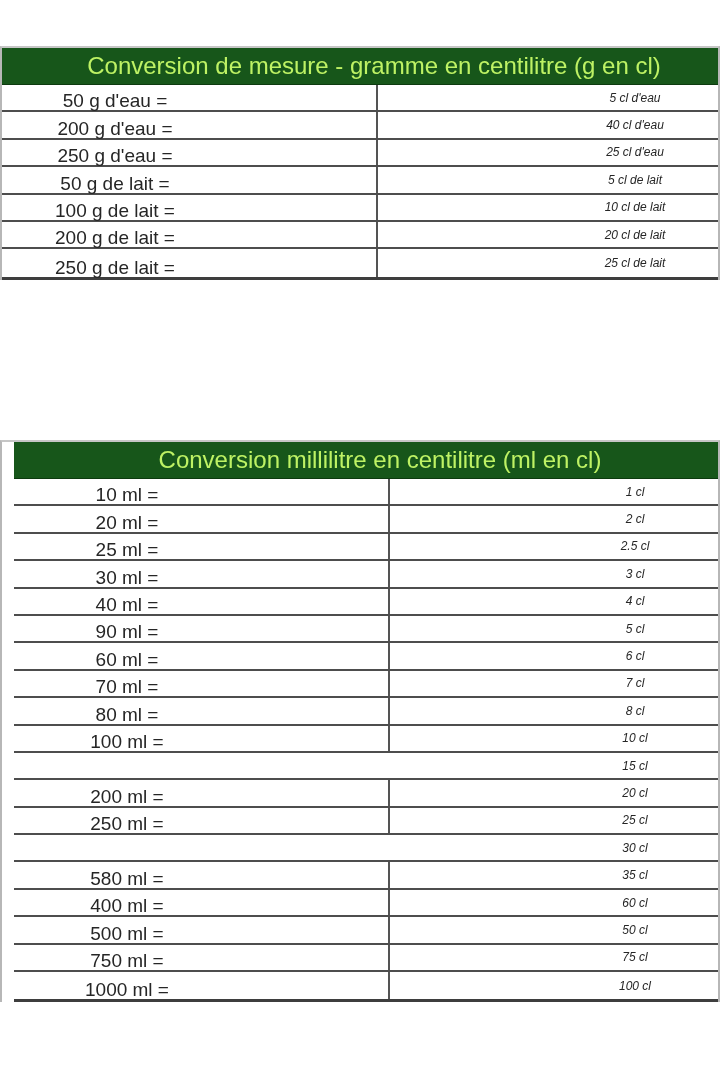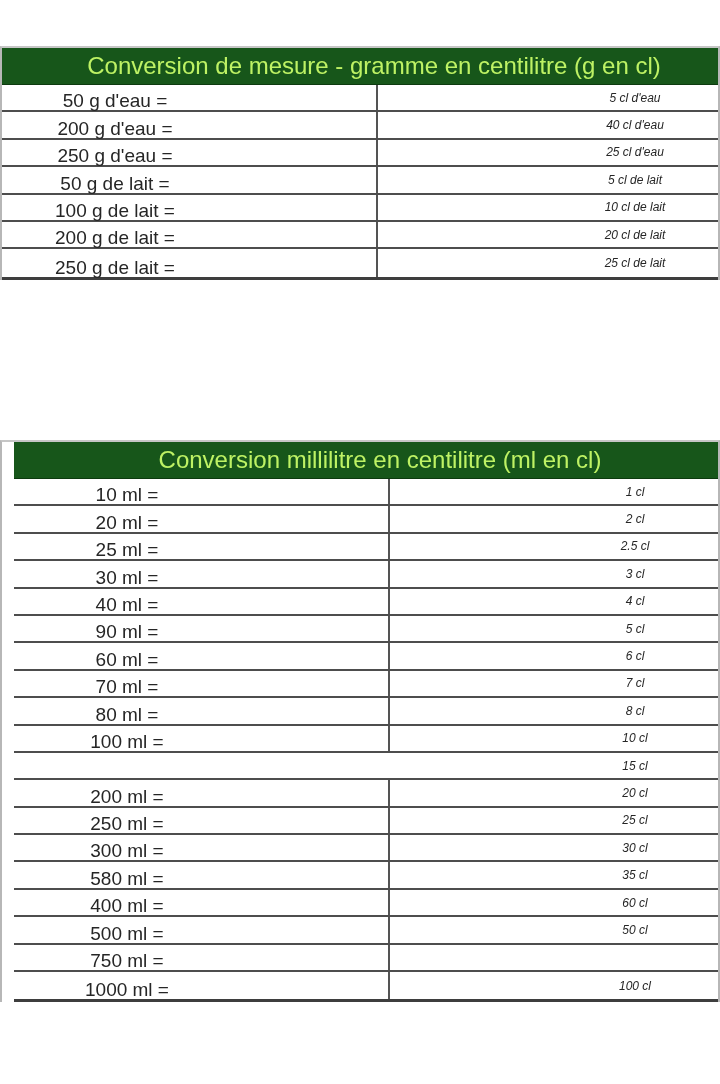--- a/index.html
+++ b/index.html
@@ -213,23 +213,20 @@
     </div>
     <div class="row">
       <div class="cell-left">
           <span class="inner">250 ml =</span>
         </div>
       <div class="cell-right">
           <span class="inner">25 cl</span>
         </div>
     </div>
     <div class="row">
-      <div class="cell-left">
-          <span class="inner">300 ml =</span>
-        </div>
       <div class="cell-right">
           <span class="inner">30 cl</span>
         </div>
     </div>
     <div class="row">
       <div class="cell-left">
           <span class="inner">580 ml =</span>
         </div>
       <div class="cell-right">
           <span class="inner">35 cl</span>
@@ -247,20 +244,23 @@
       <div class="cell-left">
           <span class="inner">500 ml =</span>
         </div>
       <div class="cell-right">
           <span class="inner">50 cl</span>
         </div>
     </div>
     <div class="row">
       <div class="cell-left">
           <span class="inner">750 ml =</span>
+        </div>
+      <div class="cell-right">
+          <span class="inner">75 cl</span>
         </div>
     </div>
     <div class="row">
       <div class="cell-left">
           <span class="inner">1000 ml =</span>
         </div>
       <div class="cell-right">
           <span class="inner">100 cl</span>
         </div>
     </div>

